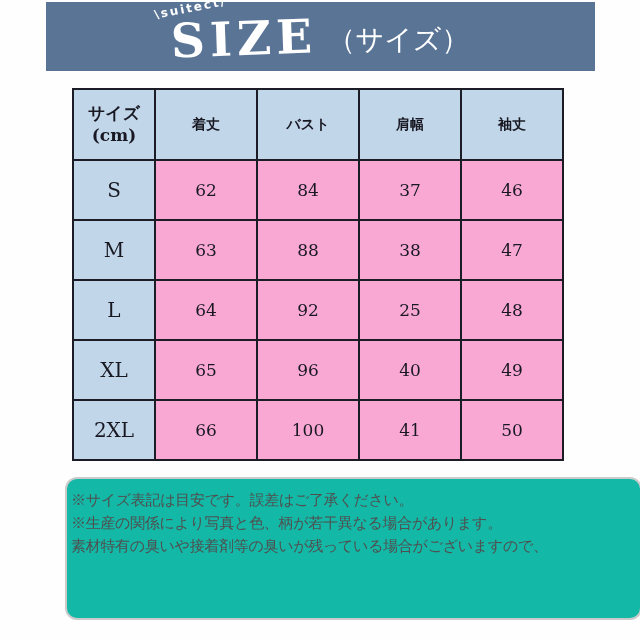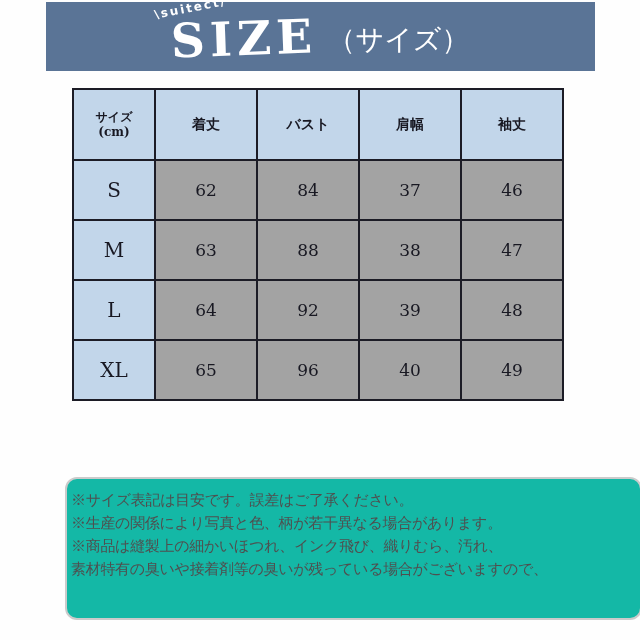--- a/index.html
+++ b/index.html
@@ -66,30 +66,30 @@
     border-collapse: collapse;
     table-layout: fixed;
     font-family: "DejaVu Serif", "Liberation Serif", serif;
     color: #181822;
     text-align: center;
   }
   table.size-table col.c-size { width: 82px; }
   table.size-table col.c-val  { width: 102px; }
   table.size-table th, table.size-table td {
     border: 2px solid #1c1c26;
-    background: #a3a3a3;
+    background: #f9a8d4;
     vertical-align: middle;
   }
   table.size-table tr.hdr th {
     height: 71px;
     background: #c2d6ea;
     font-size: 14px;
     font-weight: 600;
   }
-  table.size-table tr.hdr th.size-col { font-size: 12px; }
+  table.size-table tr.hdr th.size-col { font-size: 17px; }
   table.size-table td { height: 60px; font-size: 17px; }
   table.size-table td.size-col {
     background: #c2d6ea;
     font-size: 20px;
   }
   .hdr-line { display: block; line-height: 1.25; }
 
   
   .notes-box {
     position: absolute;
@@ -150,31 +150,37 @@
     <td class="size-col">M</td>
     <td>63</td>
     <td>88</td>
     <td>38</td>
     <td>47</td>
   </tr>
   <tr>
     <td class="size-col">L</td>
     <td>64</td>
     <td>92</td>
-    <td>39</td>
+    <td>25</td>
     <td>48</td>
   </tr>
   <tr>
     <td class="size-col">XL</td>
     <td>65</td>
     <td>96</td>
     <td>40</td>
     <td>49</td>
   </tr>
+  <tr>
+    <td class="size-col">2XL</td>
+    <td>66</td>
+    <td>100</td>
+    <td>41</td>
+    <td>50</td>
+  </tr>
 </tbody>
   </table>
 
 <div class="notes-box">
   <div class="note-line">※サイズ表記は目安です。誤差はご了承ください。</div>
   <div class="note-line">※生産の関係により写真と色、柄が若干異なる場合があります。</div>
-  <div class="note-line">※商品は縫製上の細かいほつれ、インク飛び、織りむら、汚れ、</div>
   <div class="note-line">素材特有の臭いや接着剤等の臭いが残っている場合がございますので、</div>
 </div>
 
 </body></html>

